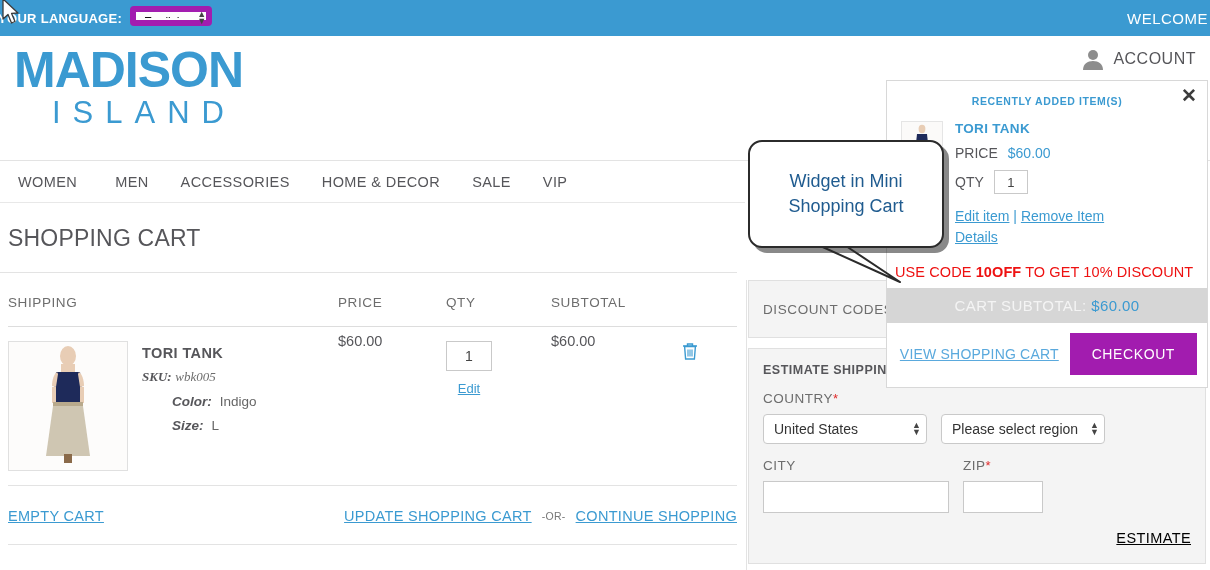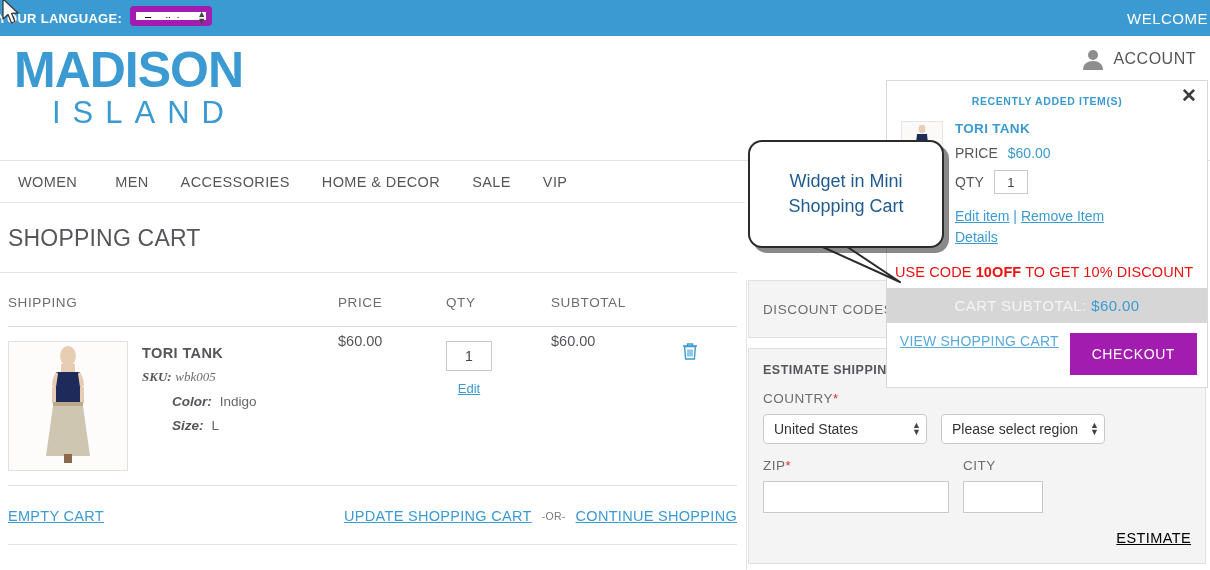--- a/index.html
+++ b/index.html
@@ -176,21 +176,21 @@
   .mc-promo {
     color:#ee1111; font-size:14.5px; letter-spacing:.1px;
     padding:6px 6px 8px 8px; white-space:nowrap;
   }
   .mc-promo b { font-weight:bold; }
   .mc-subtotal {
     background:#d6d6d6; text-align:center; padding:9px 0; font-size:15px;
     letter-spacing:.4px; color:#f4f4f4;
   }
   .mc-subtotal .amt { color:#3b9ad1; }
-  .mc-foot { display:flex; padding:10px 10px 12px 10px; gap:8px; }
+  .mc-foot { display:flex; align-items:center; padding:10px 10px 12px 10px; gap:8px; }
   .mc-view { color:#5aa9dd; font-size:14px; letter-spacing:.2px; flex:1; text-align:center;}
   .mc-checkout {
     background:#a21caf; color:#fff; font-size:14px; letter-spacing:.6px;
     padding:13px 22px; border:none; font-family:"Liberation Sans", sans-serif;
   }
 
   
   .callout { position:absolute; left:748px; top:140px; z-index:60; }
   .callout-box {
     width:196px; height:108px; background:#fff;
@@ -354,24 +354,24 @@
         <span class="select-arrows">▲<br>▼</span>
       </span>
       <span class="select-box">
         <select class="sel sel-region">
           <option>Please select region, state or province</option>
         </select>
         <span class="select-arrows">▲<br>▼</span>
       </span>
     </div>
     <div class="labels-row">
+      <div class="field-label">CITY</div>
       <div class="field-label">
         <span>ZIP</span><span class="req">*</span>
       </div>
-      <div class="field-label">CITY</div>
     </div>
     <div class="inputs-row">
       <input class="txt txt-city" type="text" value="" style="">
       <input class="txt txt-zip" type="text" value="" style="">
     </div>
     <div class="estimate-row">
       <a href="#">ESTIMATE</a>
     </div>
   </div>
 </div>

